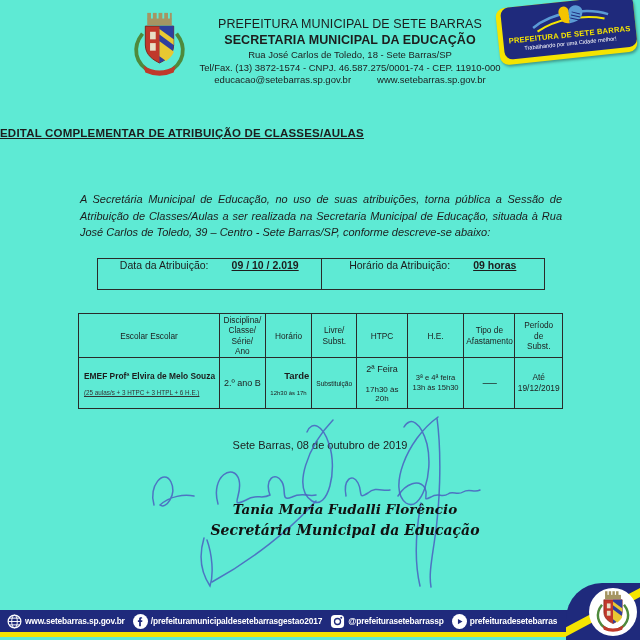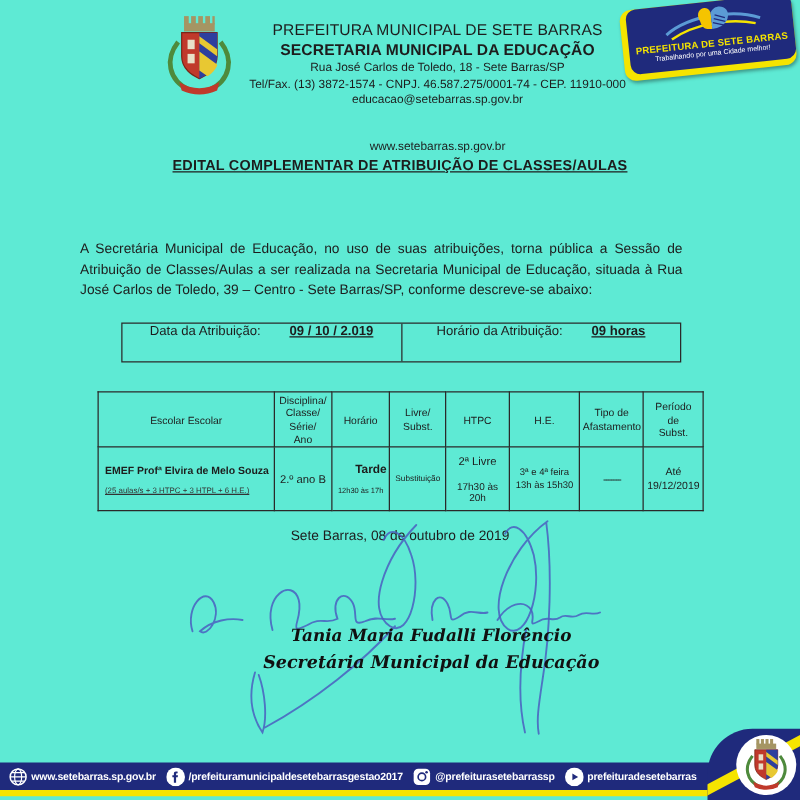--- a/index.html
+++ b/index.html
@@ -9,40 +9,40 @@
     font-family:"Liberation Sans",sans-serif;color:#1d1d1d;
   }
   .pre{white-space:pre-line;}
 
   
   .crest{position:absolute;left:131px;top:11px;width:57px;height:68px;}
   .header-text{position:absolute;left:175px;top:17px;width:350px;text-align:center;line-height:1.25;}
   .h-line1{font-size:12.5px;letter-spacing:.1px;}
   .h-line2{font-size:12.5px;font-weight:bold;letter-spacing:.1px;}
   .h-line3,.h-line4{font-size:9.5px;margin-top:1px;}
-  .h-line5{font-size:9.5px;display:flex;justify-content:center;gap:26px;flex-direction:column;}
+  .h-line5{font-size:9.5px;display:flex;justify-content:center;gap:26px;}
 
   .banner{position:absolute;left:497px;top:3px;width:138px;height:57px;
     transform:rotate(-6deg);transform-origin:40% 40%;
     background:var(--yellow);border-radius:9px;box-shadow:1px 2px 3px rgba(0,0,0,.35);}
   .banner-inner{position:absolute;left:5px;top:0;right:0;bottom:5px;
     background:var(--navy);border-radius:8px;overflow:hidden;text-align:center;}
   .banner-hands{display:block;margin:1px auto 0;}
   .banner-title{color:var(--yellow);font-weight:bold;font-size:7.6px;letter-spacing:.2px;margin-top:-2px;}
   .banner-slogan{color:#fff;font-size:5.6px;margin-top:1px;}
 
   
-  .title1,.title2{position:absolute;left:0;width:640px;text-align:center;
+  .title1,.title2{position:absolute;left:0;width:640px;text-align:left;
     font-weight:bold;font-size:11.5px;letter-spacing:.2px;}
   .title1{top:127px;} .title2{top:151px;}
   .title1 span,.title2 span{text-decoration:underline;}
 
   
-  .body-par{position:absolute;left:64px;top:191px;width:482px;
-    font-size:11px;line-height:1.5;text-align:justify;}
+  .body-par{position:absolute;left:80px;top:191px;width:482px;
+    font-size:11px;line-height:1.5;text-align:justify;font-style:italic;}
 
   .datebox{position:absolute;left:97px;top:258px;width:446px;height:30px;
     border:1.2px solid #2a2a2a;display:flex;}
   .datebox .cell{flex:1;display:flex;align-items:flex-start;justify-content:center;font-size:10.5px;gap:3px;}
   .datebox .cell:first-child{border-right:1.2px solid #2a2a2a;}
   .datebox b{font-weight:bold;text-decoration:underline;margin-left:20px;}
 
   
   .attr-table{position:absolute;left:78px;top:313px;width:485px;border-collapse:collapse;table-layout:fixed;}
   .attr-table th,.attr-table td{border:1.2px solid #2a2a2a;text-align:center;vertical-align:middle;
@@ -58,21 +58,21 @@
   .shift-name{font-weight:bold;font-size:9.5px;text-align:right;}
   .shift-hours{font-size:6px;margin-top:9px;}
   .td-type{font-size:6.6px;}
   .htpc-day{font-size:9px;}
   .htpc-hours{font-size:8px;margin-top:11px;}
   .td-he{font-size:7.6px;line-height:1.35;}
   .td-leave{font-weight:bold;font-size:9px;letter-spacing:-1px;}
   .td-period{font-weight:bold;font-size:8.4px;line-height:1.35;}
 
   
-  .city-date{position:absolute;left:0;top:423px;width:640px;text-align:center;font-size:11px;}
+  .city-date{position:absolute;left:0;top:439px;width:640px;text-align:center;font-size:11px;}
   .sig-svg{position:absolute;left:140px;top:412px;width:350px;height:180px;}
   .sig-svg path{fill:none;stroke:var(--signature);stroke-width:1.5;stroke-linecap:round;opacity:.85;}
   .signer{position:absolute;left:40px;width:610px;text-align:center;
     font-family:"DejaVu Serif",serif;font-style:italic;color:#111;}
   .signer-name{top:501px;font-size:13.5px;font-weight:600;}
   .signer-role{top:522px;font-size:14px;font-weight:600;}
 
   
   .footer-bar{position:absolute;left:0;top:610px;width:640px;height:22px;background:var(--navy);
     display:flex;align-items:center;gap:8px;padding-left:7px;box-sizing:border-box;z-index:2;}
@@ -175,21 +175,21 @@
           <div class="unit-name">EMEF Profª Elvira de Melo Souza</div>
           <div class="unit-detail">(25 aulas/s + 3 HTPC + 3 HTPL + 6 H.E.)</div>
         </td>
         <td class="td-class">2.º ano B</td>
         <td>
           <div class="shift-name">Tarde</div>
           <div class="shift-hours">12h30 às 17h</div>
         </td>
         <td class="td-type">Substituição</td>
         <td>
-          <div class="htpc-day">2ª Livre</div>
+          <div class="htpc-day">2ª Feira</div>
           <div class="htpc-hours">17h30 às 20h</div>
         </td>
         <td class="td-he pre">3ª e 4ª feira
 13h às 15h30</td>
         <td class="td-leave">-------</td>
         <td class="td-period pre">Até
 19/12/2019</td>
       </tr>
     </tbody>
   </table>

